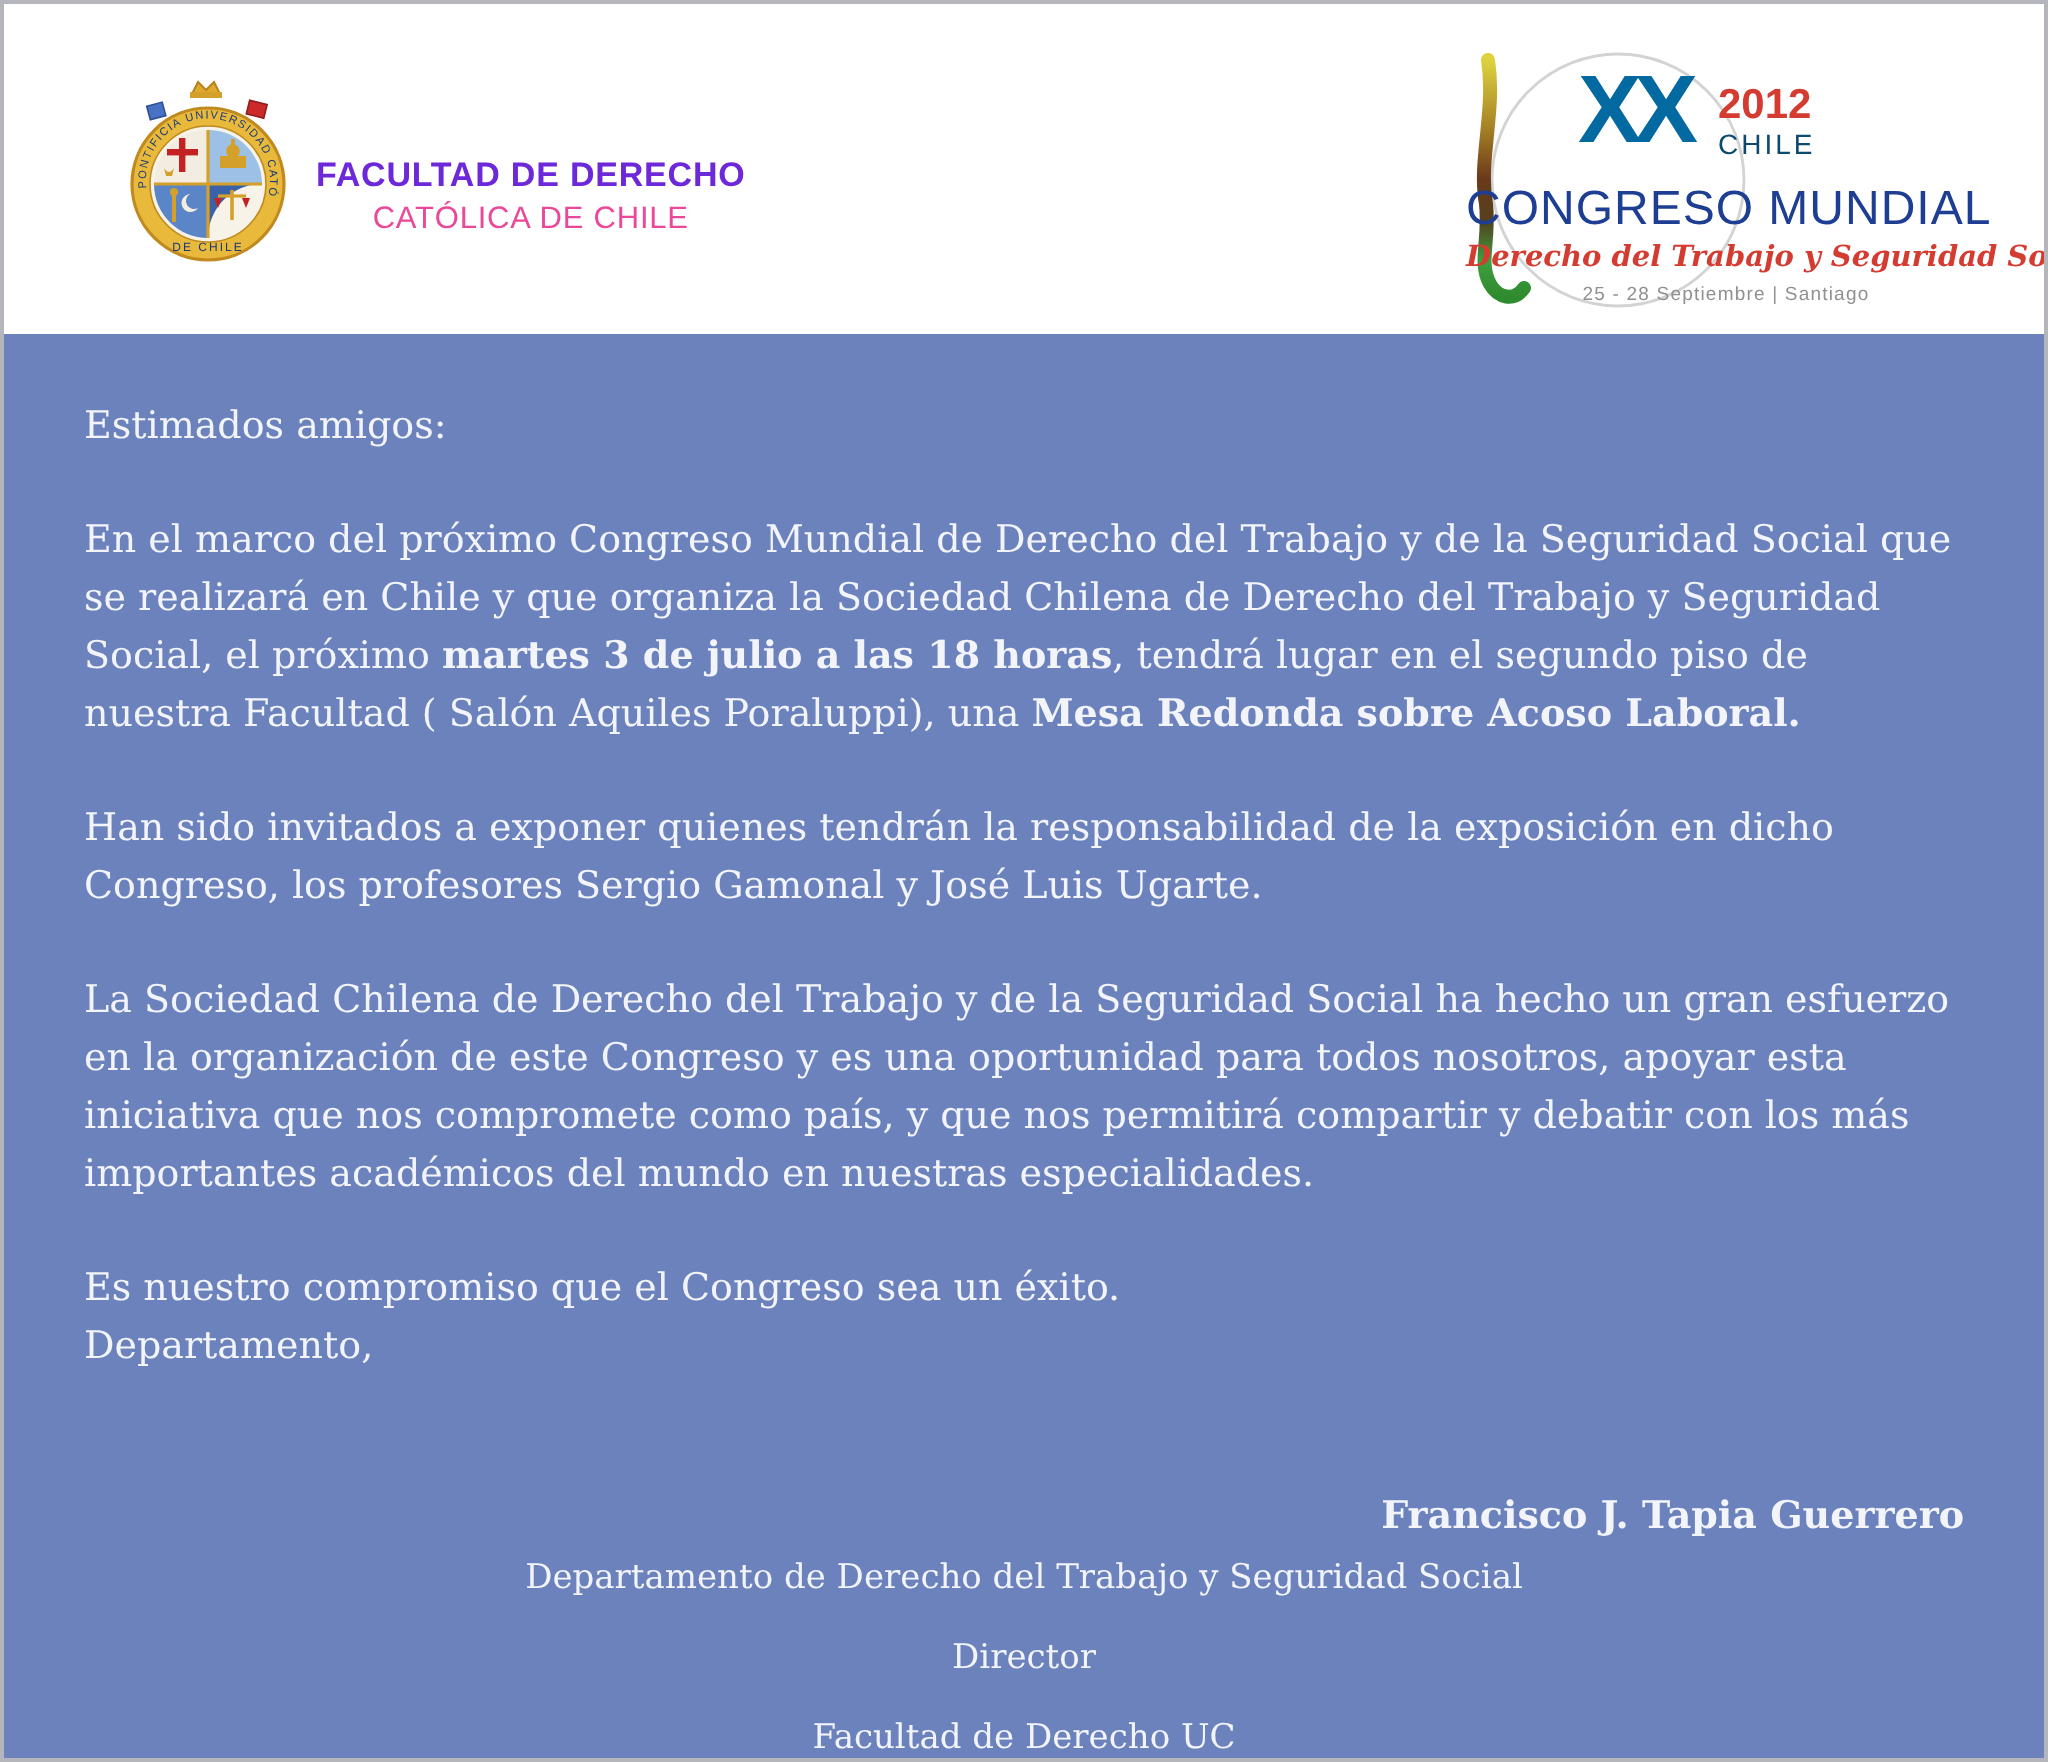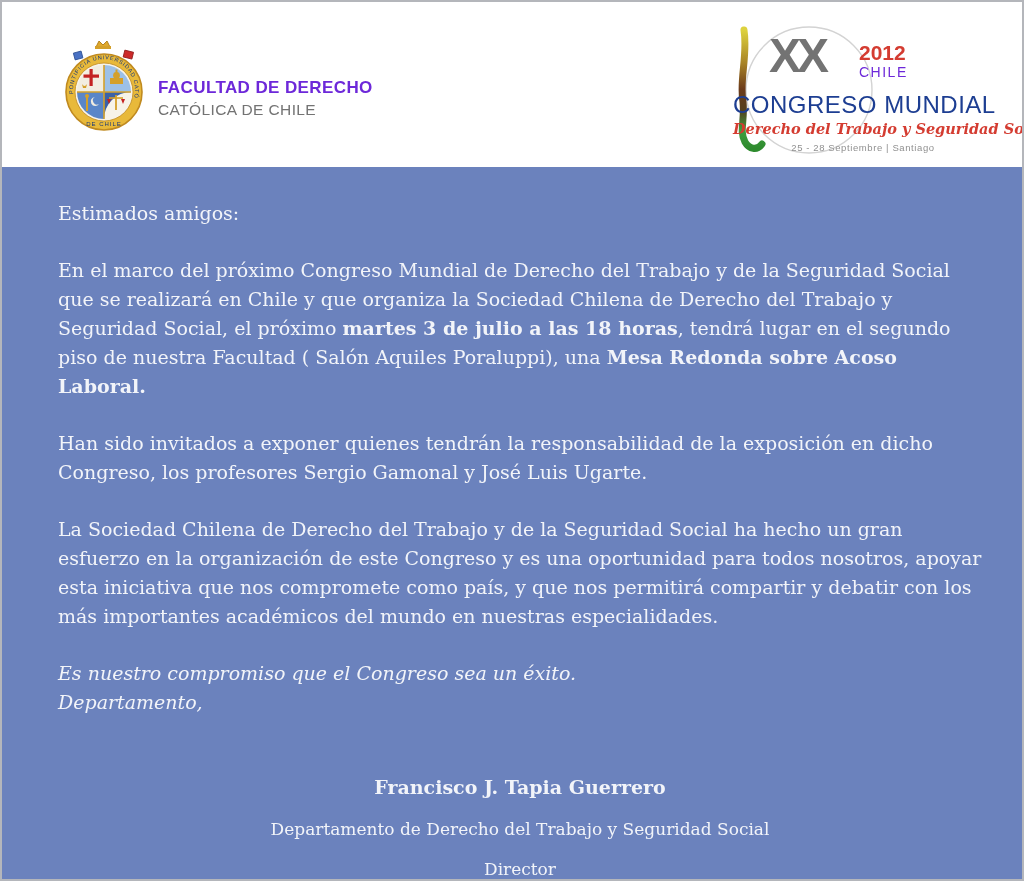--- a/index.html
+++ b/index.html
@@ -13,56 +13,55 @@
     font-family:"DejaVu Serif","Liberation Serif",serif;
     overflow:hidden;
   }
   
   .header{position:absolute;top:0;left:0;right:0;height:165px;background:#ffffff;}
   .logo-left{position:absolute;left:60px;top:30px;display:flex;align-items:flex-start;}
   .logo-left .crest{width:84px;height:110px;}
   .logo-left .nameblock{margin-left:12px;margin-top:44px;font-family:"Liberation Sans",sans-serif;}
   .logo-left .fac{font-size:17px;font-weight:700;color:#6d28d9;letter-spacing:0.4px;line-height:24px;}
   .logo-left .univ{font-size:15.5px;color:#474747;letter-spacing:0.4px;line-height:19px;margin-top:3px;}
-  .logo-left .univ2{font-size:15.5px;color:#737373;letter-spacing:0.4px;line-height:19px;}
+  .logo-left .univ2{font-size:15.5px;color:#ec4899;letter-spacing:0.4px;line-height:19px;text-align:center;}
 
   .logo-center{position:absolute;left:418px;top:24px;width:260px;height:130px;}
   .logo-center svg{position:absolute;left:0;top:0;}
   .logo-center .soc-text{
     position:absolute;left:56px;top:60px;
     font-family:"Liberation Sans",sans-serif;font-weight:700;
     font-size:17.5px;line-height:22px;color:#2d2d2d;
     transform:scaleX(0.9);transform-origin:left top;white-space:nowrap;
   }
 
   .logo-right{position:absolute;left:715px;top:16px;width:290px;height:140px;font-family:"Liberation Sans",sans-serif;}
   .logo-right svg.bg{position:absolute;left:0;top:0;}
-  .lr-xx{position:absolute;left:52px;top:14px;font-size:48px;font-weight:900;color:#737373;letter-spacing:-4px;line-height:48px;}
+  .lr-xx{position:absolute;left:72px;top:14px;font-size:48px;font-weight:900;color:#0369a1;letter-spacing:-4px;line-height:48px;}
   .lr-year{position:absolute;left:142px;top:24px;font-size:21px;font-weight:800;color:var(--congress-red);line-height:21px;}
-  .lr-country{position:absolute;left:142px;top:46px;font-size:14px;font-weight:500;color:#6d28d9;letter-spacing:1.5px;line-height:16px;}
+  .lr-country{position:absolute;left:142px;top:46px;font-size:14px;font-weight:500;color:#0c4a6e;letter-spacing:1.5px;line-height:16px;}
   .lr-title{position:absolute;left:16px;top:74px;width:260px;text-align:center;font-size:24px;font-weight:400;color:var(--congress-blue);letter-spacing:0.5px;line-height:26px;white-space:nowrap;}
   .lr-sub{position:absolute;left:16px;top:102px;width:260px;text-align:center;
     font-family:"DejaVu Serif",serif;font-style:italic;font-weight:700;
     font-size:14.5px;color:var(--congress-red);white-space:nowrap;}
   .lr-dates{position:absolute;left:16px;top:124px;width:260px;text-align:center;font-size:9.5px;color:#909090;letter-spacing:0.6px;}
 
   
   .panel{
     position:absolute;top:165px;left:0;right:0;bottom:0;
     background:var(--panel-blue);
     color:var(--text-white);
-    padding-left:16px;
   }
   .letter{padding:32px 40px 0 40px;font-size:19px;line-height:29px;}
   .letter p{margin:0 0 28px 0;}
-  .letter .line{margin:0;font-style:italic;}
+  .letter .line{margin:0;}
   .letter b{font-weight:700;}
 
   .sigblock{margin-top:56px;text-align:center;}
-  .sig-name{font-size:19px;font-weight:700;margin-bottom:13px;}
+  .sig-name{font-size:19px;font-weight:700;margin-bottom:2px;text-align:right;}
   .sig-line{font-size:17px;margin-bottom:11px;}
 </style>
 </head>
 <body>
 
 <div class="page">
 
   <div class="header">
 
     <div class="logo-left">

